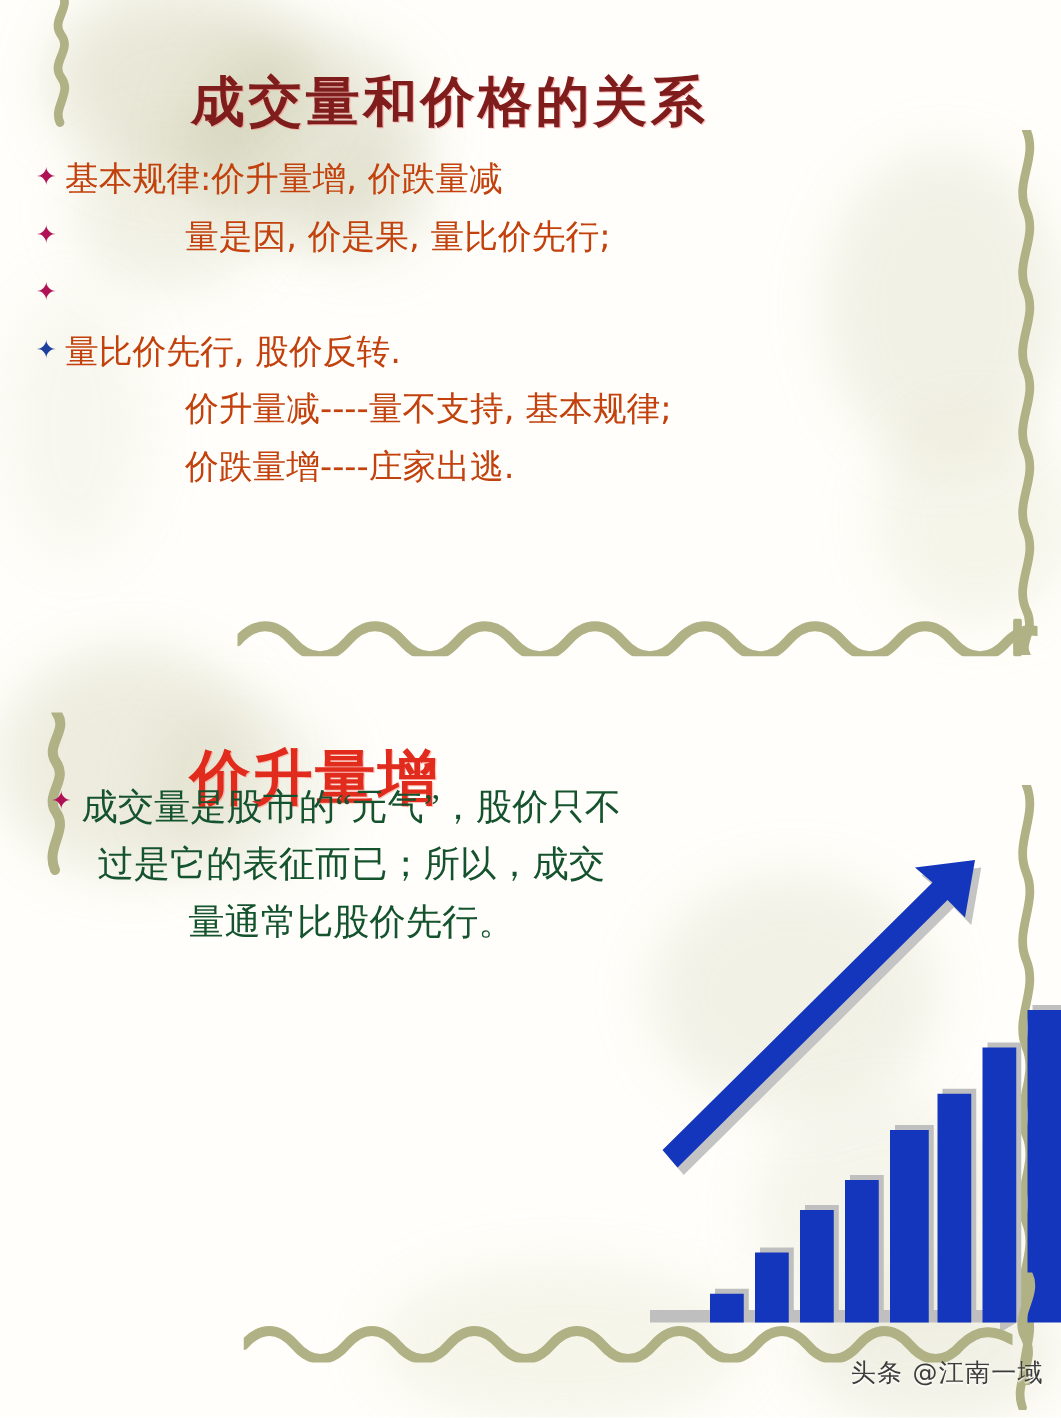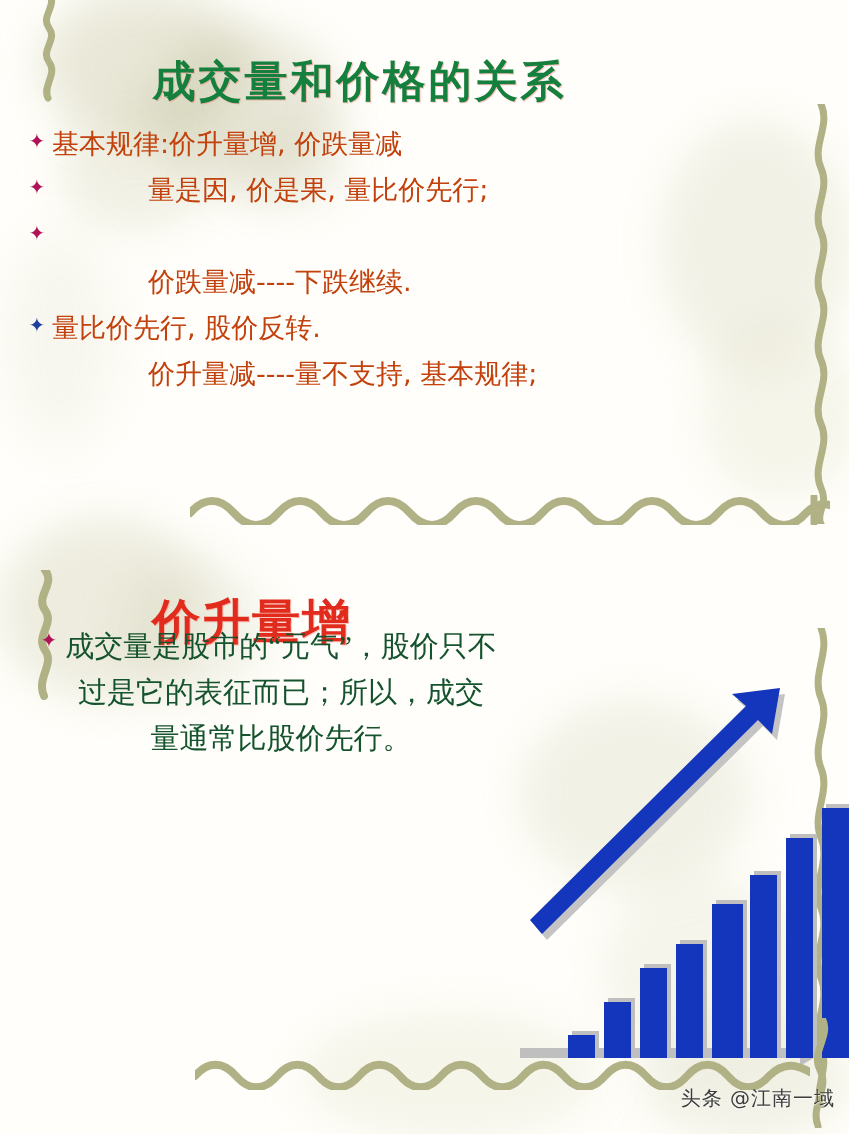--- a/index.html
+++ b/index.html
@@ -20,21 +20,21 @@
 
   
   .wave-h{position:absolute;height:30px;}
   .wave-v{position:absolute;width:30px;}
 
   
   .title-1{
     position:absolute;top:24px;left:0;width:719px;text-align:center;
     font-family:"DejaVu Serif","Liberation Serif",serif;
     font-size:43px;font-weight:700;letter-spacing:3px;
-    color:#15803d;
+    color:#7f1d1d;
     text-shadow:1px 1px 0 rgba(255,120,120,.45);
     white-space:nowrap;
   }
   .title-2{
     position:absolute;top:22px;left:152px;
     font-family:"DejaVu Serif","Liberation Serif",serif;
     font-size:48px;font-weight:700;letter-spacing:2px;
     color:#e02b1d;
     text-shadow:1px 1px 0 rgba(255,140,130,.5);
     white-space:nowrap;
@@ -124,35 +124,35 @@
       <div class="row">
         <span class="bullet red">✦</span>
         <span class="row-text indent">量是因, 价是果, 量比价先行;</span>
       </div>
 
       <div class="row">
         <span class="bullet red">✦</span>
       </div>
 
 
-      <div class="row">
-        <span class="bullet none">✦</span>
-        <span class="row-text indent">价跌量减----下跌继续.</span>
-      </div>
 
       <div class="row">
         <span class="bullet blue">✦</span>
         <span class="row-text">量比价先行, 股价反转.</span>
       </div>
 
       <div class="row">
         <span class="bullet none">✦</span>
         <span class="row-text indent">价升量减----量不支持, 基本规律;</span>
       </div>
 
+      <div class="row">
+        <span class="bullet none">✦</span>
+        <span class="row-text indent">价跌量增----庄家出逃.</span>
+      </div>
 
     </div>
 
     <svg class="wave-h" style="left:190px;top:495px;width:640px;" viewBox="0 0 640 30" preserveAspectRatio="none">
       <path d="M0 18 C14 2 30 2 44 18 C58 34 74 34 88 18 C102 2 118 2 132 18
                C146 34 162 34 176 18 C190 2 206 2 220 18 C234 34 250 34 264 18
                C278 2 294 2 308 18 C322 34 338 34 352 18 C366 2 382 2 396 18
                C410 34 426 34 440 18 C454 2 470 2 484 18 C498 34 514 34 528 18
                C542 2 558 2 572 18 C586 34 602 34 616 18 C624 10 632 8 640 10" stroke="#b0b184" stroke-width="8" fill="none" stroke-linecap="round"></path>
       <path d="M624 2 L624 28" stroke="#b0b184" stroke-width="7" stroke-linecap="round"></path>

